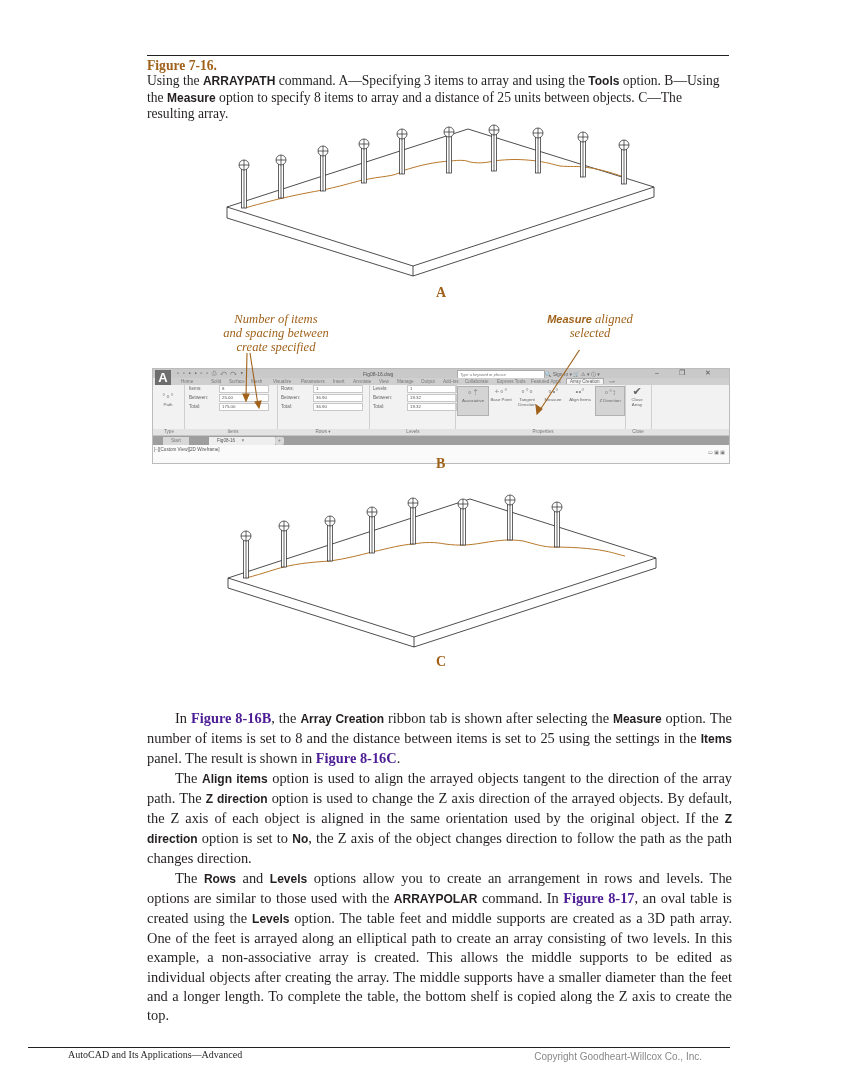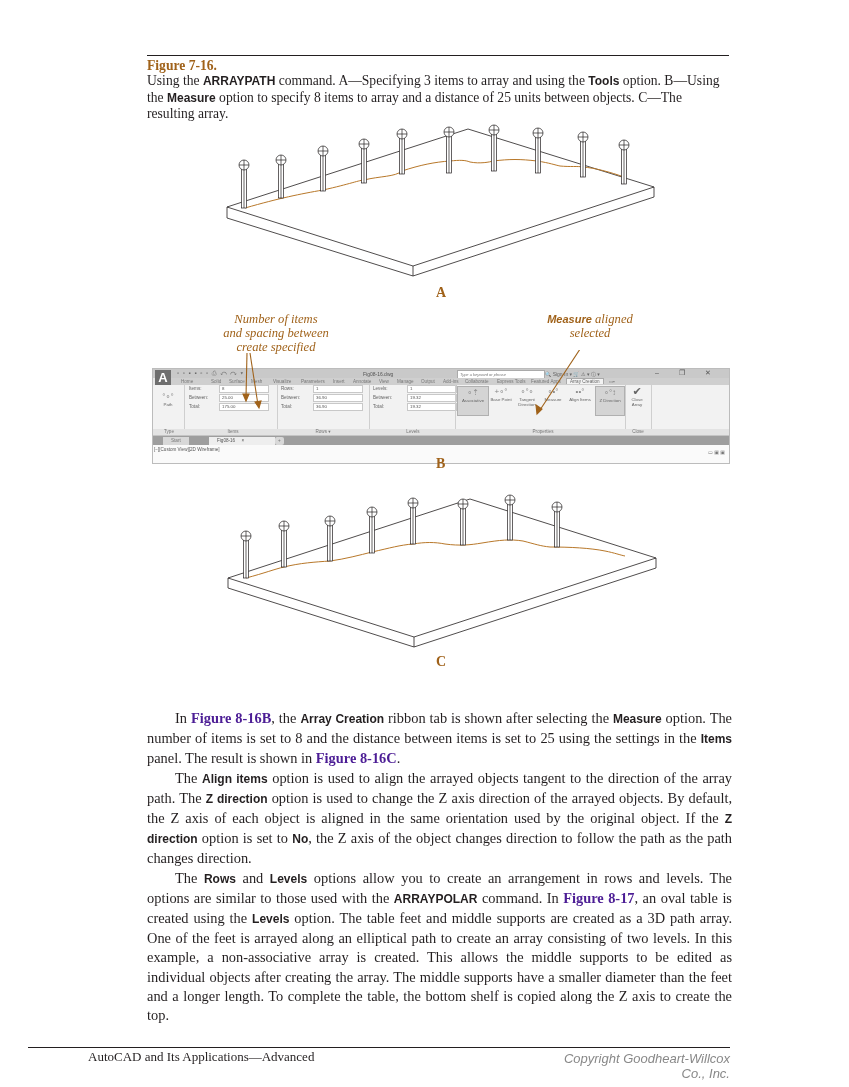--- a/index.html
+++ b/index.html
@@ -11,22 +11,22 @@
   .caption { left: 147px; top: 73px; width: 585px; font-size: 13.6px; line-height: 15.5px; }
   .sans-b { font-family: "Liberation Sans", sans-serif; font-weight: bold; font-size: 12px; }
   .panel-label { font-family: "Liberation Serif", serif; font-weight: bold; font-size: 14px; color: #a0621a; }
   .callout { font-size: 12.6px; color: #a0621a; text-align: center; line-height: 14px; font-style: italic; }
   .callout .sans-b { color: #a0621a; font-size: 11px; }
   .body-text { left: 147px; top: 709px; width: 585px; font-size: 14.4px; line-height: 19.2px; text-align: justify; }
   .body-text p { margin: 0; text-indent: 28px; }
   .fig-ref { color: #4c1d95; font-weight: bold; }
   .footer-line { left: 28px; top: 1047px; width: 702px; border-top: 1px solid #231f20; }
   .footer-num { left: 28px; top: 1049px; font-size: 13px; font-weight: bold; margin-top: 35px; }
-  .footer-title { left: 68px; top: 1049px; font-size: 13px; margin-left: 20px; }
-  .footer-copy { left: 560px; top: 1051px; width: 170px; text-align: right; font-family: "Liberation Sans", sans-serif; font-size: 13px; color: #888; font-style: italic; }
+  .footer-title { left: 68px; top: 1049px; font-size: 10px; }
+  .footer-copy { left: 532px; top: 1051px; width: 170px; text-align: right; font-family: "Liberation Sans", sans-serif; font-size: 10px; color: #888; }
 
   
   .acad { left: 152px; top: 368px; width: 576px; height: 94px; background: #e7e7e7; border: 1px solid #bcbcbc; font-family: "Liberation Sans", sans-serif; font-size: 5px; color: #555; overflow: hidden; }
   .acad .titlebar { position: absolute; left: 0; top: 0; width: 100%; height: 9px; background: #c9c9c9; }
   .acad .logo { position: absolute; left: 2px; top: 1px; width: 16px; height: 15px; background: #6e6e6e; color: #fff; font-size: 13px; font-weight: bold; text-align: center; line-height: 15px; }
   .acad .qat { position: absolute; left: 24px; top: 1px; font-size: 6px; color: #666; letter-spacing: 1px; }
   .acad .doc-title { position: absolute; left: 210px; top: 1.5px; font-size: 5px; color: #555; }
   .acad .search { position: absolute; left: 304px; top: 1px; width: 82px; height: 6px; background: #fff; border: 1px solid #aaa; font-size: 4px; color: #999; line-height: 6px; padding-left: 2px; font-style: italic; }
   .acad .signin { position: absolute; left: 392px; top: 1.5px; font-size: 5px; color: #666; }
   .acad .winbtn { position: absolute; top: 0; font-size: 7px; color: #555; }

